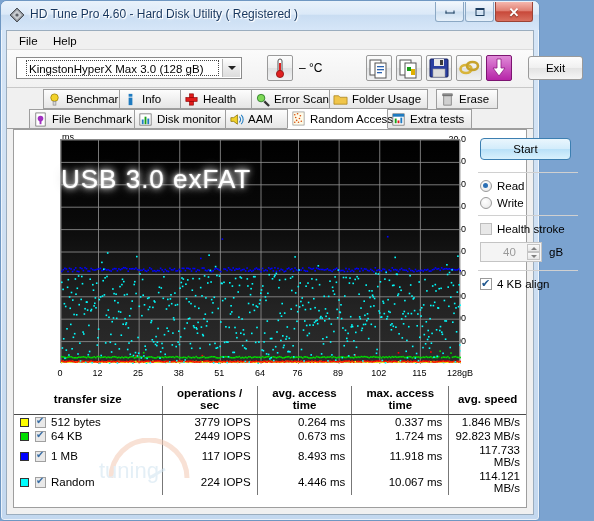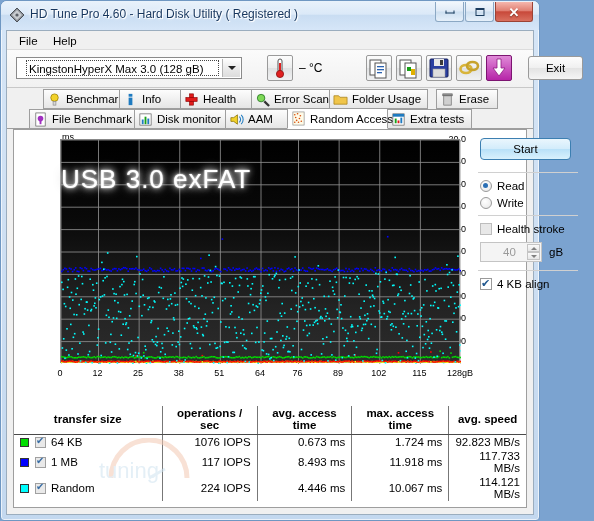--- a/index.html
+++ b/index.html
@@ -222,21 +222,21 @@
   #spin-up::after, #spin-down::after {
     content:''; position:absolute; left:50%; margin-left:-3px; top:2px;
     border-left:3px solid transparent; border-right:3px solid transparent;
   }
   #spin-up::after { border-bottom:3px solid #808080; }
   #spin-down::after { border-top:3px solid #808080; }
   #gb-label { position:absolute; left:80px; font-size:11.5px; color:#000; }
 
   
   #results { position:absolute; left:0; top:256px; right:0; bottom:0; }
-  #results table { border-collapse:collapse; width:100%; font-size:11.5px;margin-top:20px; }
+  #results table { border-collapse:collapse; width:100%; font-size:11.5px; }
   #results th {
     font-weight:bold; color:#000; padding:1px 6px 3px 6px;
     border-bottom:1px solid #4a4a4a; text-align:center;
   }
   #results td { padding:1px 6px; color:#000; }
   .col-label { width:148px; }
   .col-num { text-align:right; }
   .vline { border-left:1px solid #777; }
   .swatch {
     display:inline-block; width:9px; height:9px; border:1px solid #333;
@@ -2219,22 +2219,29 @@
               <tr id="thead-row">
                 <th class="col-label">transfer size</th>
                 <th class="vline">operations / sec</th>
                 <th class="vline">avg. access time</th>
                 <th class="vline">max. access time</th>
                 <th class="vline">avg. speed</th>
               </tr>
             </thead>
           <tbody id="tbody">
               <tr>
+                <td><span class="swatch" style="background: rgb(255, 255, 0);"></span><span class="rowcheck"></span><span>512 bytes</span></td>
+                <td class="col-num vline">3779 IOPS</td>
+                <td class="col-num vline">0.264 ms</td>
+                <td class="col-num vline">0.337 ms</td>
+                <td class="col-num vline">1.846 MB/s</td>
+              </tr>
+              <tr>
                 <td><span class="swatch" style="background: rgb(0, 221, 0);"></span><span class="rowcheck"></span><span>64 KB</span></td>
-                <td class="col-num vline">1076 IOPS</td>
+                <td class="col-num vline">2449 IOPS</td>
                 <td class="col-num vline">0.673 ms</td>
                 <td class="col-num vline">1.724 ms</td>
                 <td class="col-num vline">92.823 MB/s</td>
               </tr>
               <tr>
                 <td><span class="swatch" style="background: rgb(0, 0, 255);"></span><span class="rowcheck"></span><span>1 MB</span></td>
                 <td class="col-num vline">117 IOPS</td>
                 <td class="col-num vline">8.493 ms</td>
                 <td class="col-num vline">11.918 ms</td>
                 <td class="col-num vline">117.733 MB/s</td>

